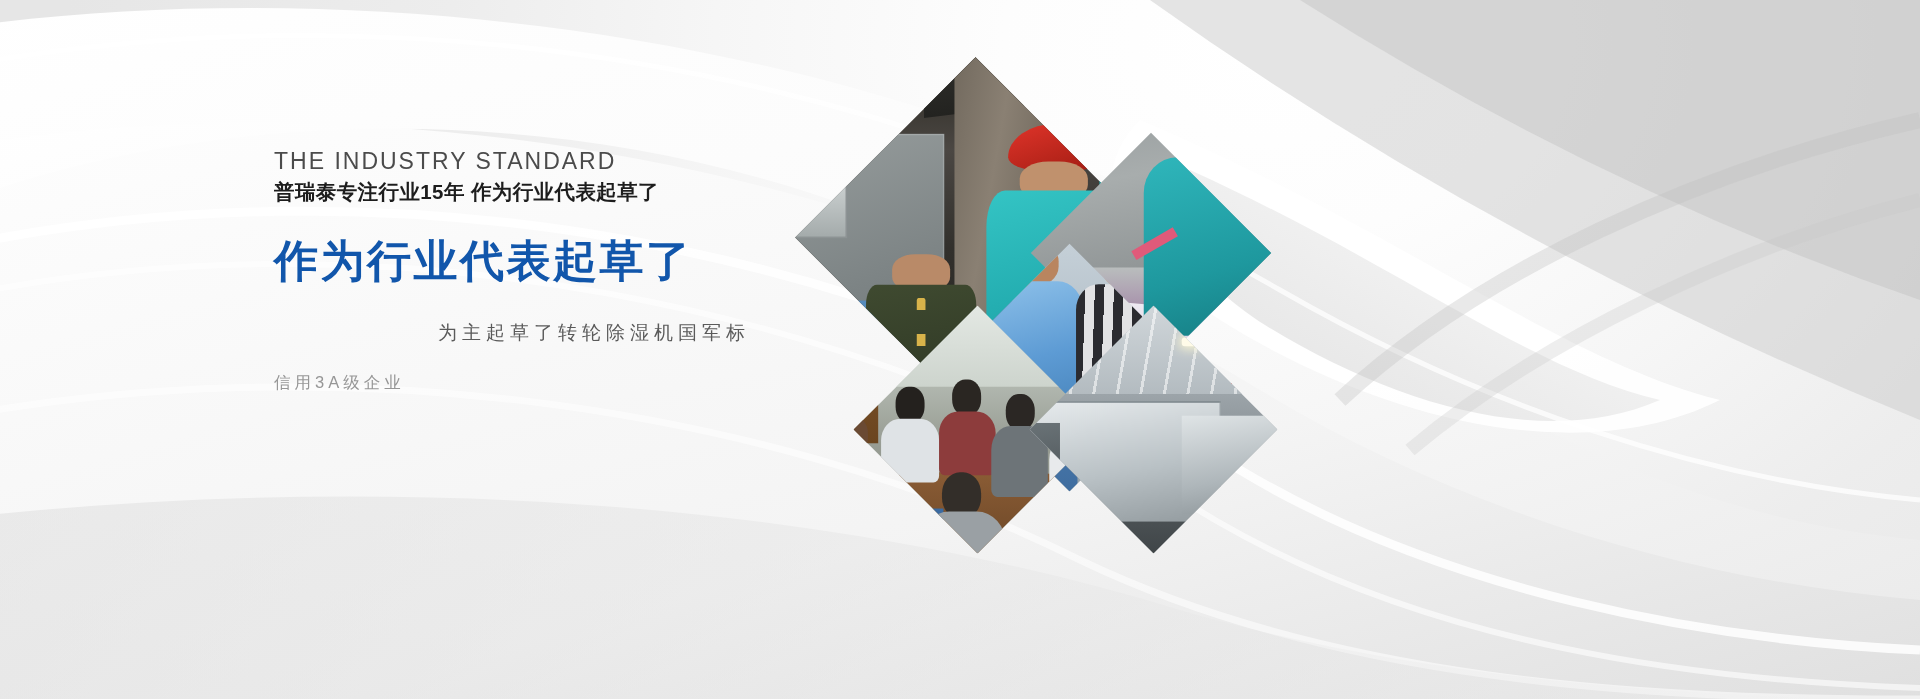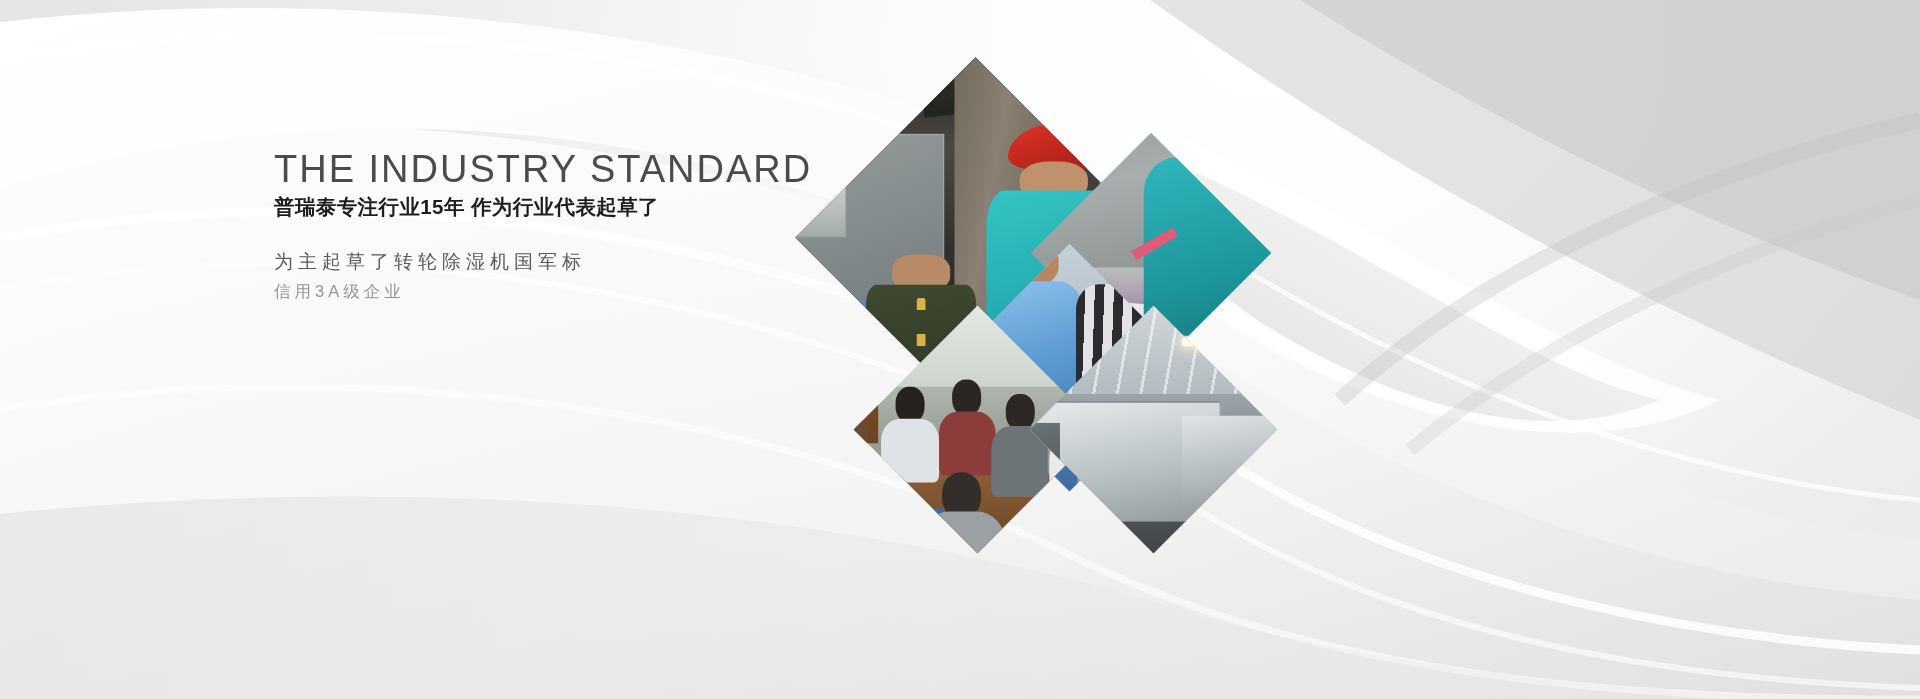--- a/index.html
+++ b/index.html
@@ -18,38 +18,38 @@
 
   
   .swirl{position:absolute;inset:0;overflow:hidden;pointer-events:none;}
   .swirl svg{position:absolute;top:0;left:0;width:1920px;height:699px;}
 
   
   .copy{
     position:absolute;left:274px;top:150px;width:640px;
   }
   .eyebrow{
-    font-size:38px;letter-spacing:2.0px;color:#4b4b4b;font-weight:400;
+    font-size:23px;letter-spacing:2.0px;color:#4b4b4b;font-weight:400;
     line-height:1;white-space:nowrap;
   }
   .eyebrow-cn{
     margin-top:9px;font-size:20.5px;font-weight:bold;color:#1d1d1d;
     letter-spacing:0.4px;line-height:1;white-space:nowrap;
   }
   .headline{
     margin-top:30px;font-size:44px;font-weight:bold;color:#1156ab;
     line-height:1.29;letter-spacing:2.5px;white-space:nowrap;
   }
   .headline div{display:block;}
   .sub1{
     margin-top:34px;font-size:19px;color:#5a5a5a;letter-spacing:5px;
-    line-height:1;white-space:nowrap;font-weight:400;
+    line-height:1;white-space:nowrap;font-weight:400;text-align:center;
   }
   .sub2{
-    margin-top:12px;font-size:16.5px;color:#969696;letter-spacing:4px;
+    margin-top:32px;font-size:16.5px;color:#969696;letter-spacing:4px;
     line-height:1;white-space:nowrap;font-weight:400;
   }
 
   
   .collage{position:absolute;left:830px;top:80px;width:470px;height:420px;}
   .dia{
     position:absolute;overflow:hidden;transform:rotate(45deg);
   }
   .dia .inner{
     position:absolute;inset:0;transform:rotate(-45deg) scale(1.45);
@@ -264,20 +264,21 @@
 
       <path d="M-60,520 C380,470 820,500 1180,610 C1420,680 1700,699 1920,699 L1920,699 L-60,699 Z" fill="url(#gD)" opacity=".35"></path>
     </svg>
   </div>
 
   <div class="copy">
     <div class="eyebrow">THE INDUSTRY STANDARD</div>
     <div class="eyebrow-cn">普瑞泰专注行业15年  作为行业代表起草了</div>
 
     <div class="headline">
+      <div>作为行业代表起草了</div>
     </div>
 
     <div class="sub1">为主起草了转轮除湿机国军标</div>
     <div class="sub2">信用3A级企业</div>
   </div>
 
   <div class="collage">
 
     <div class="dia" id="dia1">
       <div class="inner">

